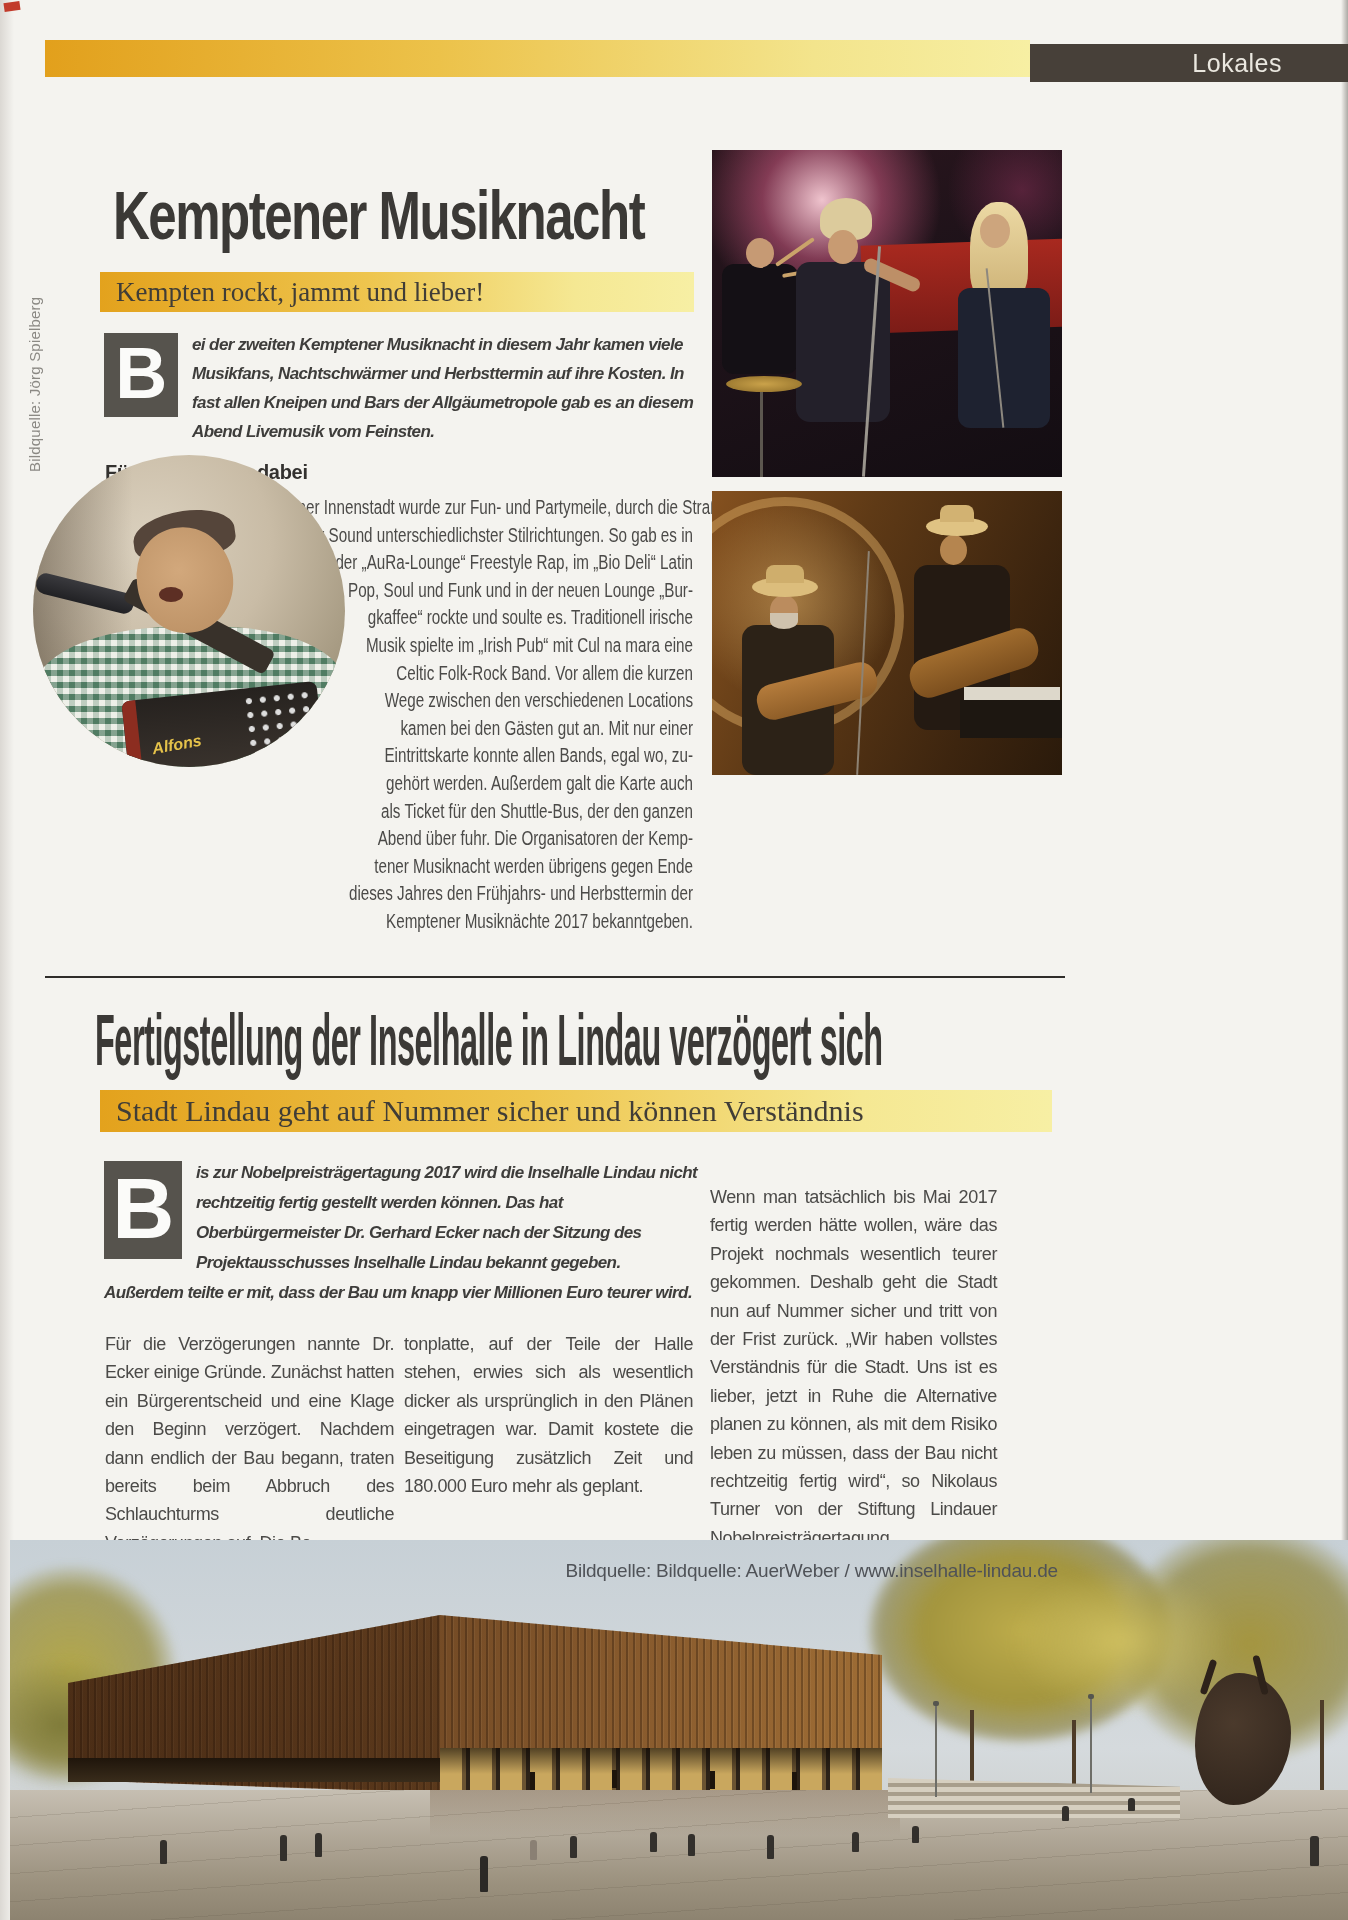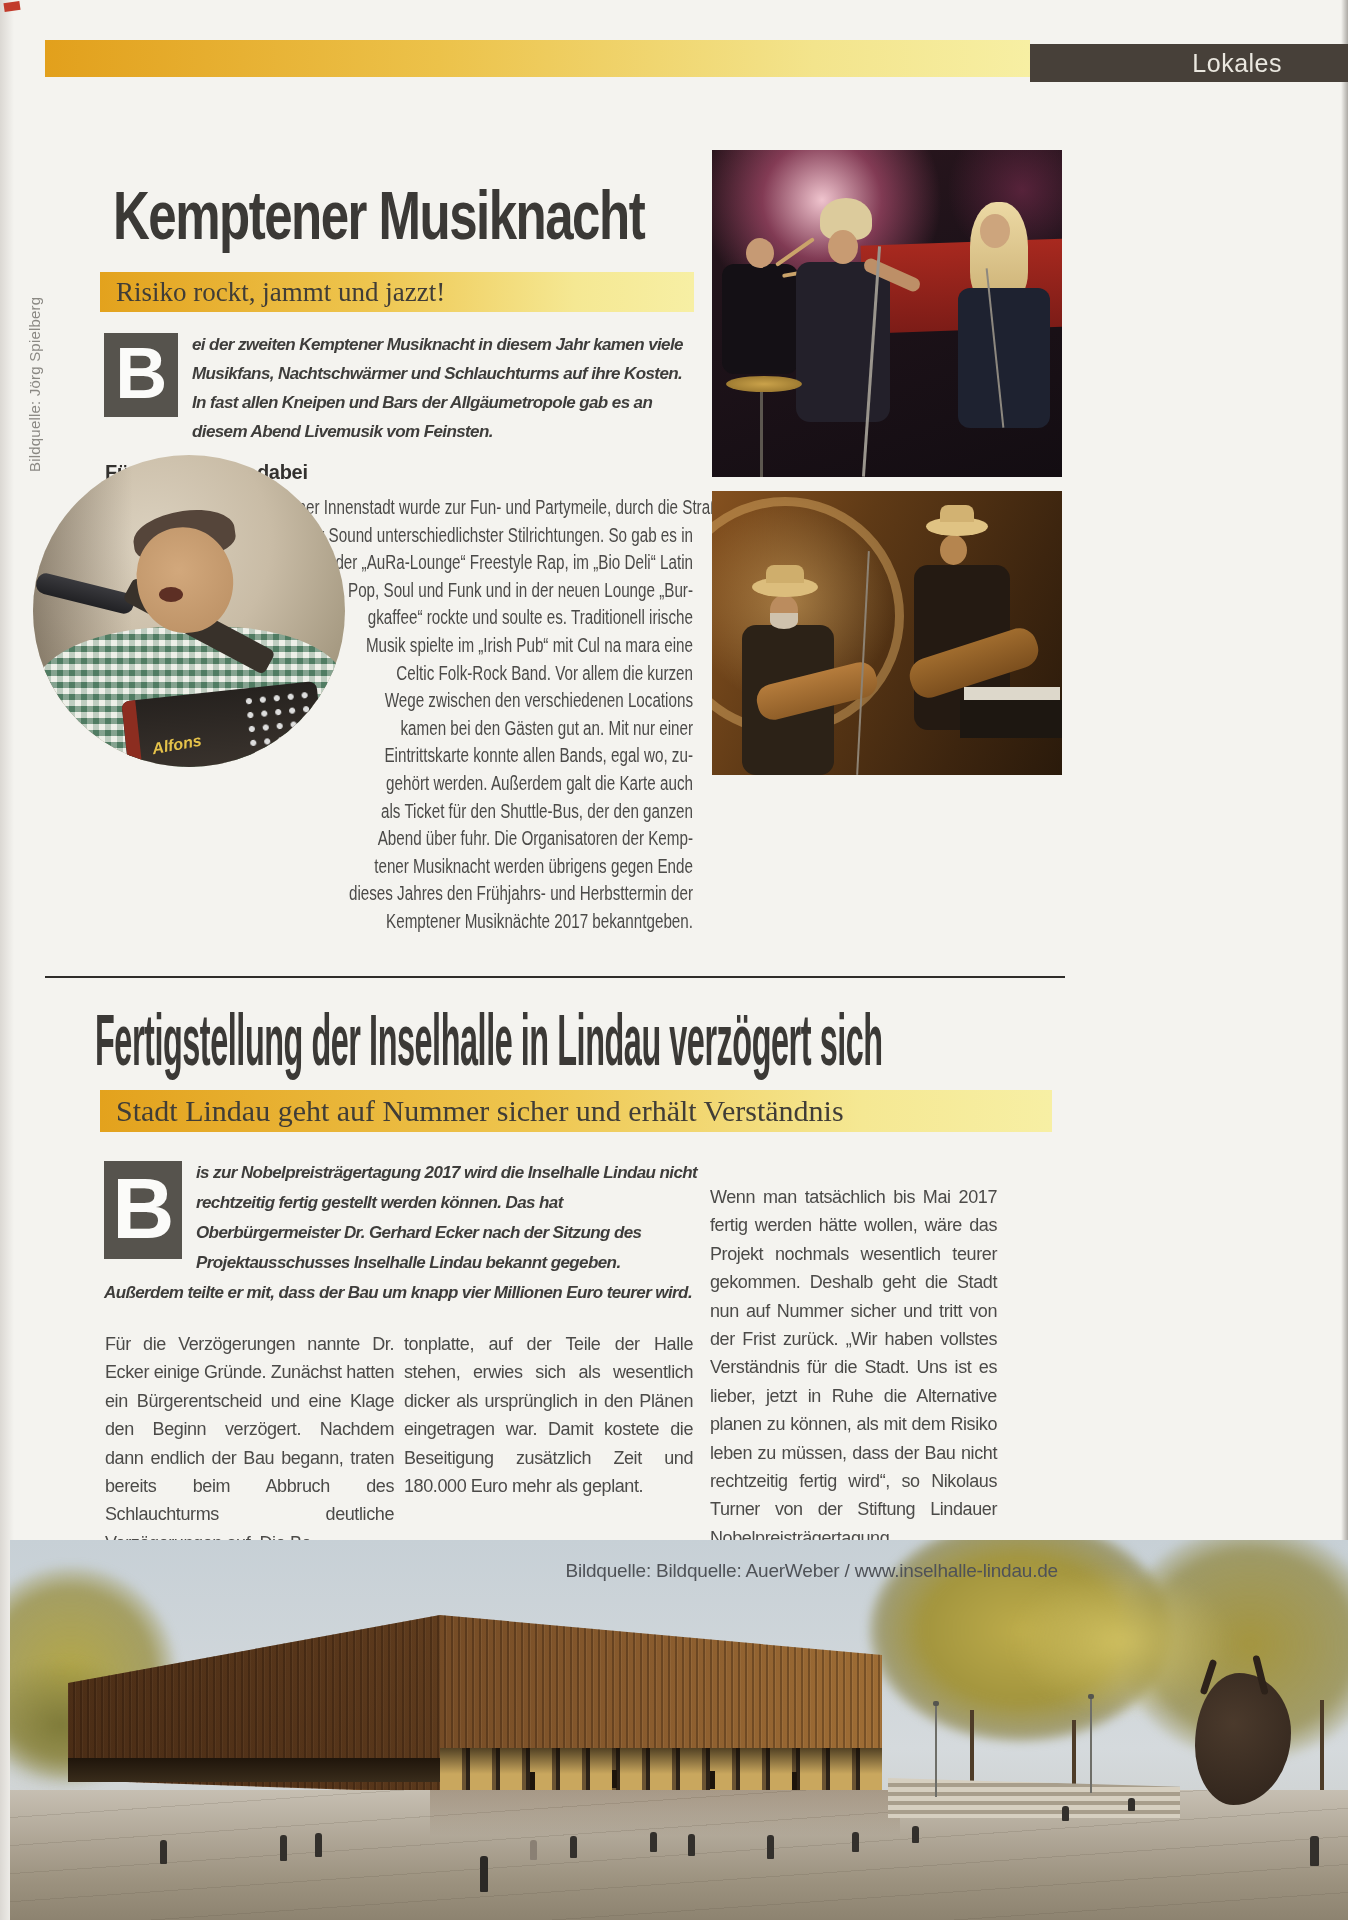--- a/index.html
+++ b/index.html
@@ -180,26 +180,26 @@
 
 <div class="abs topbar-gold"></div>
 <div class="abs topbar-dark">
   <span>Lokales</span>
 </div>
 
 <div class="abs headline h1a">
   <span>Kemptener Musiknacht</span>
 </div>
 <div class="abs subbar subbar1">
-  <span>Risiko rockt, jammt und jazzt!</span>
+  <span>Kempten rockt, jammt und lieber!</span>
 </div>
 
 <div class="abs intro intro1">
   <span class="dropcap dc1">B</span>
-  <span>ei der zweiten Kemptener Musiknacht in diesem Jahr kamen viele Musikfans, Nachtschwärmer und Schlauchturms auf ihre Kosten. In fast allen Kneipen und Bars der Allgäumetropole gab es an diesem Abend Livemusik vom Feinsten.</span>
+  <span>ei der zweiten Kemptener Musiknacht in diesem Jahr kamen viele Musikfans, Nachtschwärmer und Herbsttermin auf ihre Kosten. In fast allen Kneipen und Bars der Allgäumetropole gab es an diesem Abend Livemusik vom Feinsten.</span>
 </div>
 
 <div class="abs kicker">Für jeden etwas dabei</div>
 
 <div class="abs body1">
   <div class="bline">Die Kemptner Innenstadt wurde zur Fun- und Partymeile, durch die Straßen klang</div>
   <div class="bline">der Sound unterschiedlichster Stilrichtungen. So gab es in</div>
   <div class="bline">der „AuRa-Lounge“ Freestyle Rap, im „Bio Deli“ Latin</div>
   <div class="bline">Pop, Soul und Funk und in der neuen Lounge „Bur-</div>
   <div class="bline">gkaffee“ rockte und soulte es. Traditionell irische</div>
@@ -273,21 +273,21 @@
   <div class="abs p2-keys"></div>
   <div class="abs p2-keybody"></div>
 </div>
 
 <div class="abs divider"></div>
 
 <div class="abs headline h2a">
   <span>Fertigstellung der Inselhalle in Lindau verzögert sich</span>
 </div>
 <div class="abs subbar subbar2">
-  <span>Stadt Lindau geht auf Nummer sicher und erhält Verständnis</span>
+  <span>Stadt Lindau geht auf Nummer sicher und können Verständnis</span>
 </div>
 
 <div class="abs intro intro2">
   <span class="dropcap dc2">B</span>
   <span>is zur Nobelpreisträgertagung 2017 wird die Inselhalle Lindau nicht rechtzeitig fertig gestellt werden können. Das hat Oberbürgermeister Dr. Gerhard Ecker nach der Sitzung des Projektausschusses Inselhalle Lindau bekannt gegeben. Außerdem teilte er mit, dass der Bau um knapp vier Millionen Euro teurer wird.</span>
 </div>
 
 <div class="abs col col1">Für die Verzögerungen nannte Dr. Ecker einige Gründe. Zunächst hatten ein Bürgerentscheid und eine Klage den Beginn verzögert. Nachdem dann endlich der Bau begann, traten bereits beim Abbruch des Schlauchturms deutliche Verzögerungen auf. Die Be-</div>
 <div class="abs col col2">tonplatte, auf der Teile der Halle stehen, erwies sich als wesentlich dicker als ursprünglich in den Plänen eingetragen war. Damit kostete die Beseitigung zusätzlich Zeit und 180.000 Euro mehr als geplant.</div>
 <div class="abs col col3">Wenn man tatsächlich bis Mai 2017 fertig werden hätte wollen, wäre das Projekt nochmals wesentlich teurer gekommen. Deshalb geht die Stadt nun auf Nummer sicher und tritt von der Frist zurück. „Wir haben vollstes Verständnis für die Stadt. Uns ist es lieber, jetzt in Ruhe die Alternative planen zu können, als mit dem Risiko leben zu müssen, dass der Bau nicht rechtzeitig fertig wird“, so Nikolaus Turner von der Stiftung Lindauer Nobelpreisträgertagung.</div>

